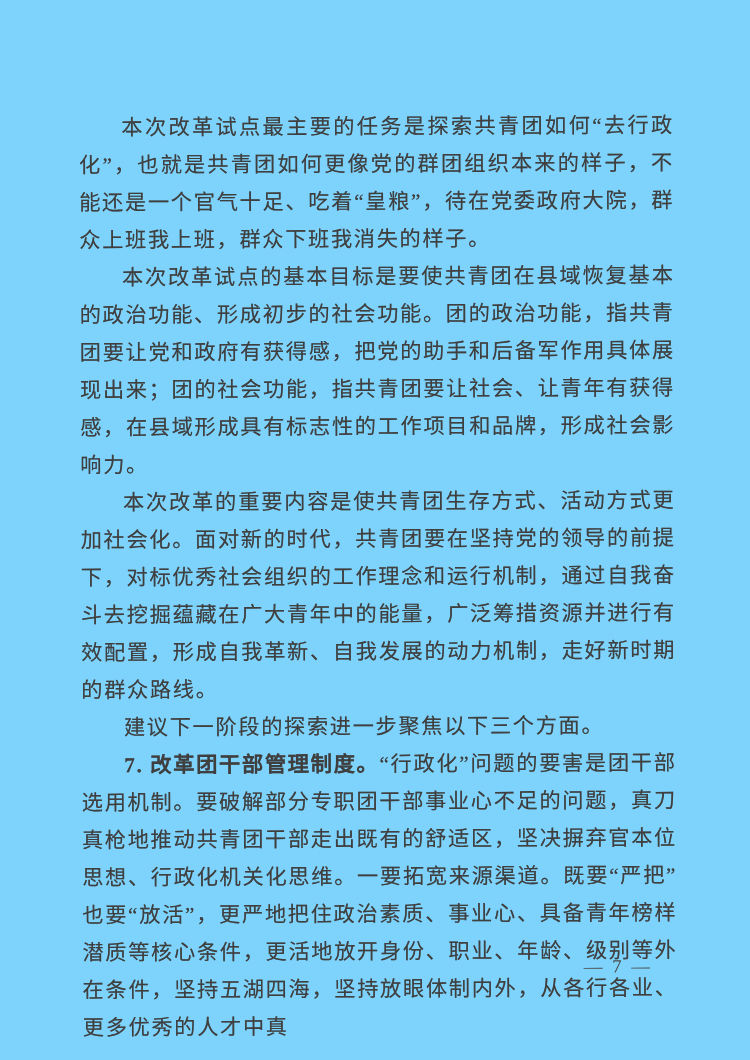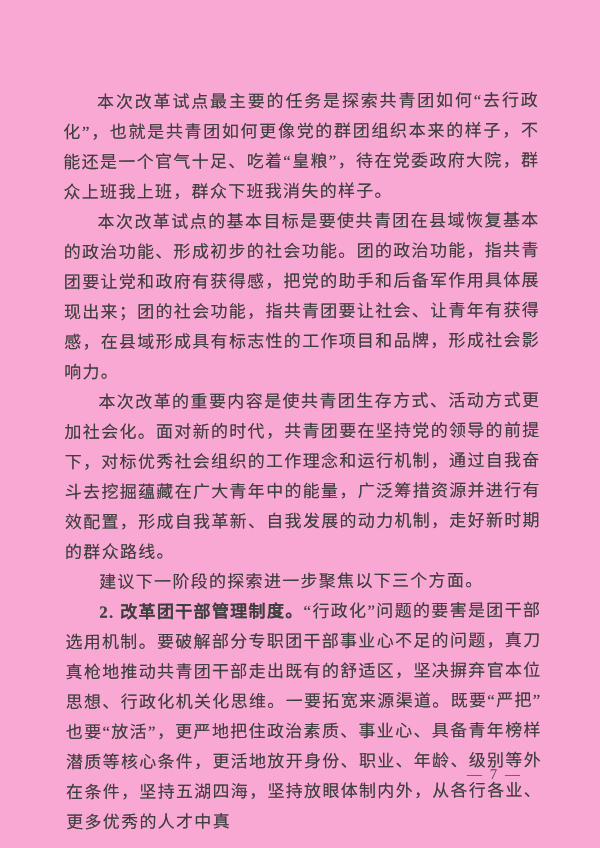--- a/index.html
+++ b/index.html
@@ -11,21 +11,21 @@
     height: 848px;
     background: #ffffff;
     overflow: hidden;
     font-family: "Liberation Serif", serif;
   }
   .page {
     position: absolute;
     left: 0; top: 0;
     width: 600px;
     height: 848px;
-    background: #f9a8d4;
+    background: #7dd3fc;
   }
   .text-block {
     position: absolute;
     left: 63px;
     top: 88px;
     width: 476px;
     color: #3f3f3f;
     font-size: 17px;
     line-height: 30px;
     letter-spacing: 1.3px;
@@ -54,16 +54,16 @@
 </style>
 </head>
 <body>
 
 <div class="page">
   <div class="text-block">
       <p class="para"><span>本次改革试点最主要的任务是探索共青团如何“去行政化”，也就是共青团如何更像党的群团组织本来的样子，不能还是一个官气十足、吃着“皇粮”，待在党委政府大院，群众上班我上班，群众下班我消失的样子。</span></p>
       <p class="para"><span>本次改革试点的基本目标是要使共青团在县域恢复基本的政治功能、形成初步的社会功能。团的政治功能，指共青团要让党和政府有获得感，把党的助手和后备军作用具体展现出来；团的社会功能，指共青团要让社会、让青年有获得感，在县域形成具有标志性的工作项目和品牌，形成社会影响力。</span></p>
       <p class="para"><span>本次改革的重要内容是使共青团生存方式、活动方式更加社会化。面对新的时代，共青团要在坚持党的领导的前提下，对标优秀社会组织的工作理念和运行机制，通过自我奋斗去挖掘蕴藏在广大青年中的能量，广泛筹措资源并进行有效配置，形成自我革新、自我发展的动力机制，走好新时期的群众路线。</span></p>
       <p class="para"><span>建议下一阶段的探索进一步聚焦以下三个方面。</span></p>
-      <p class="para"><span class="seg-bold">2. 改革团干部管理制度。</span><span>“行政化”问题的要害是团干部选用机制。要破解部分专职团干部事业心不足的问题，真刀真枪地推动共青团干部走出既有的舒适区，坚决摒弃官本位思想、行政化机关化思维。一要拓宽来源渠道。既要“严把”也要“放活”，更严地把住政治素质、事业心、具备青年榜样潜质等核心条件，更活地放开身份、职业、年龄、级别等外在条件，坚持五湖四海，坚持放眼体制内外，从各行各业、更多优秀的人才中真</span></p>
+      <p class="para"><span class="seg-bold">7. 改革团干部管理制度。</span><span>“行政化”问题的要害是团干部选用机制。要破解部分专职团干部事业心不足的问题，真刀真枪地推动共青团干部走出既有的舒适区，坚决摒弃官本位思想、行政化机关化思维。一要拓宽来源渠道。既要“严把”也要“放活”，更严地把住政治素质、事业心、具备青年榜样潜质等核心条件，更活地放开身份、职业、年龄、级别等外在条件，坚持五湖四海，坚持放眼体制内外，从各行各业、更多优秀的人才中真</span></p>
     </div>
   <div class="page-number">— 7 —</div>
 </div>
 
 </body></html>

